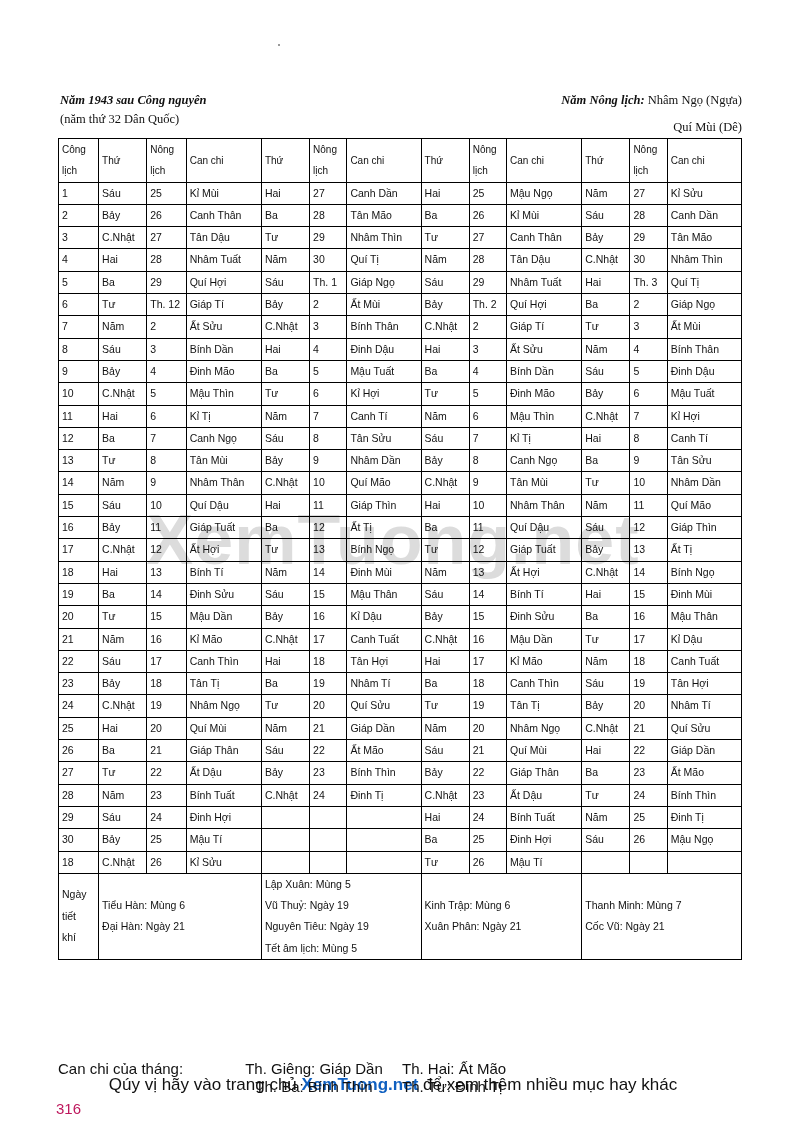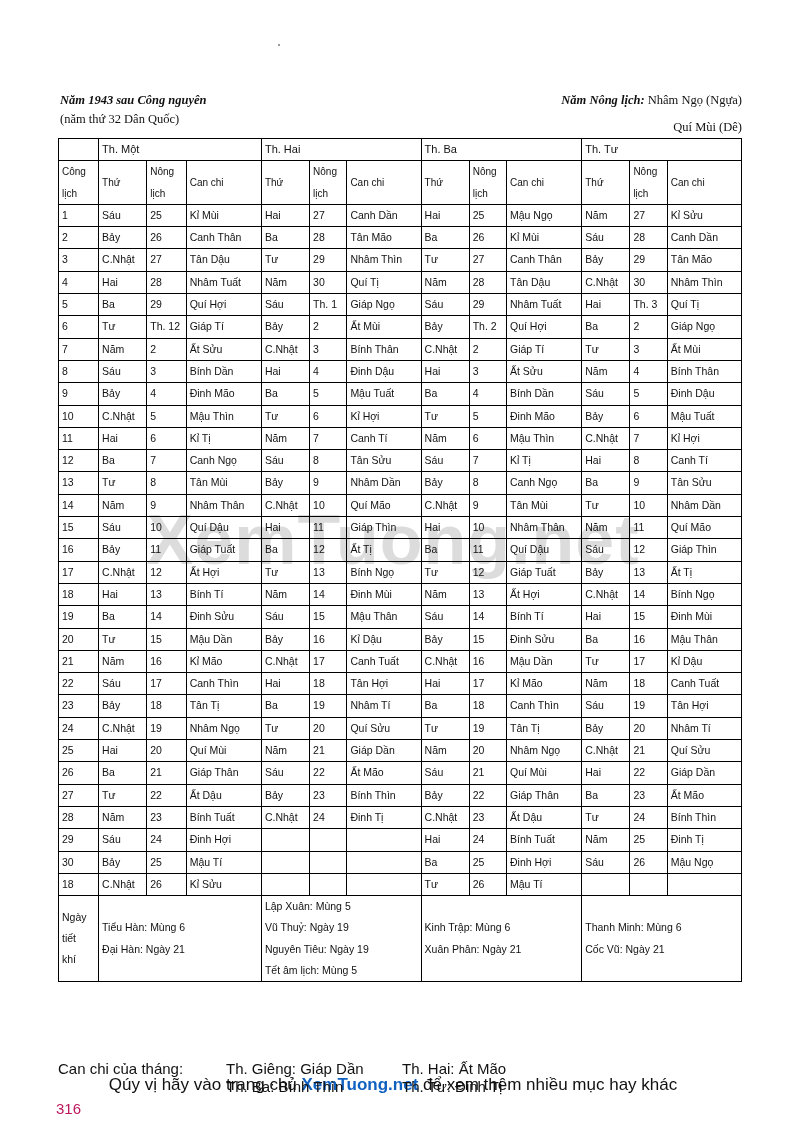--- a/index.html
+++ b/index.html
@@ -81,21 +81,21 @@
     left:58px;
     top:1060px;
     width:700px;
     font-family:"Liberation Sans", sans-serif;
     font-size:15px;
     line-height:18px;
     z-index:10;
   }
   .canchi .row{display:flex;}
   .canchi .lab{width:168px;}
-  .canchi .c1{width:176px;}
+  .canchi .c1{width:176px;text-align:center;}
   .canchi .c2{width:176px;}
 
   .footer{
     position:absolute;
     left:0;right:0;
     top:1075px;
     text-align:center;
     font-family:"Liberation Sans", sans-serif;
     font-size:17px;
     color:#111;
@@ -120,27 +120,20 @@
 
   <div class="hdr hdr-left-1">Năm 1943 sau Công nguyên</div>
   <div class="hdr hdr-left-2">(năm thứ  32 Dân Quốc)</div>
   <div class="hdr hdr-right-1"><span class="ital">Năm Nông lịch:</span> <span>Nhâm Ngọ (Ngựa)</span></div>
   <div class="hdr hdr-right-2">Quí Mùi (Dê)</div>
 
   <div class="watermark">XemTuong.net</div>
 
   <table class="cal">
     <tbody>
-      <tr class="mhead">
-        <td class="blank c-cong"></td>
-        <td colspan="3">Th. Một</td>
-        <td colspan="3">Th. Hai</td>
-        <td colspan="3">Th. Ba</td>
-        <td colspan="3">Th. Tư</td>
-      </tr>
       <tr class="chead">
         <td class="c-cong">
             <span class="two-line">Công</span>
             <span class="two-line">lịch</span>
           </td>
         <td class="c-thu">Thứ</td>
         <td class="c-nong">
             <span class="two-line">Nông</span>
             <span class="two-line">lịch</span>
           </td>
@@ -644,21 +637,21 @@
             <div>Lập Xuân: Mùng 5</div>
             <div>Vũ Thuỷ: Ngày 19</div>
             <div>Nguyên Tiêu: Ngày 19</div>
             <div>Tết âm lịch: Mùng 5</div>
           </td>
         <td colspan="3" id="tk3">
             <div>Kinh Trập: Mùng 6</div>
             <div>Xuân Phân: Ngày 21</div>
           </td>
         <td colspan="3" id="tk4">
-            <div>Thanh Minh: Mùng 6</div>
+            <div>Thanh Minh: Mùng 7</div>
             <div>Cốc Vũ: Ngày 21</div>
           </td>
       </tr>
     </tbody>
   </table>
 
   <div class="canchi">
     <div class="row">
       <div class="lab">Can chi của tháng:</div>
       <div class="c1">Th. Giêng: Giáp Dần</div>

